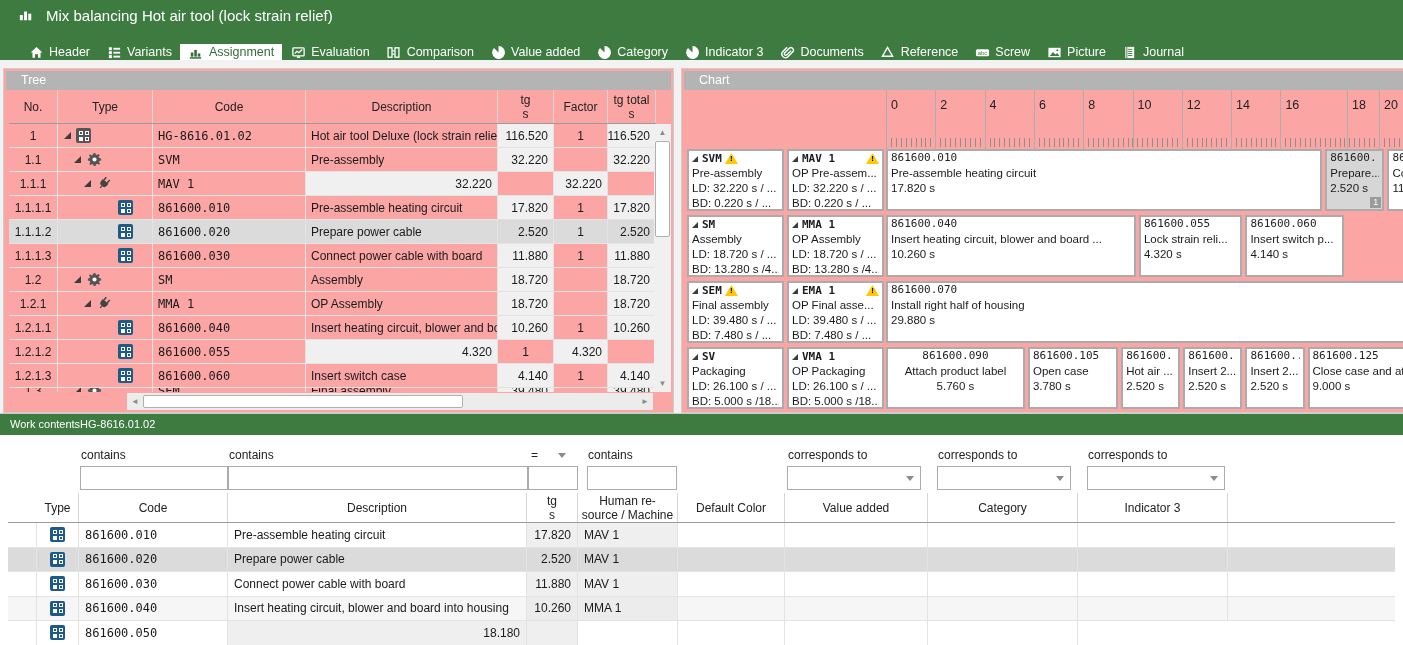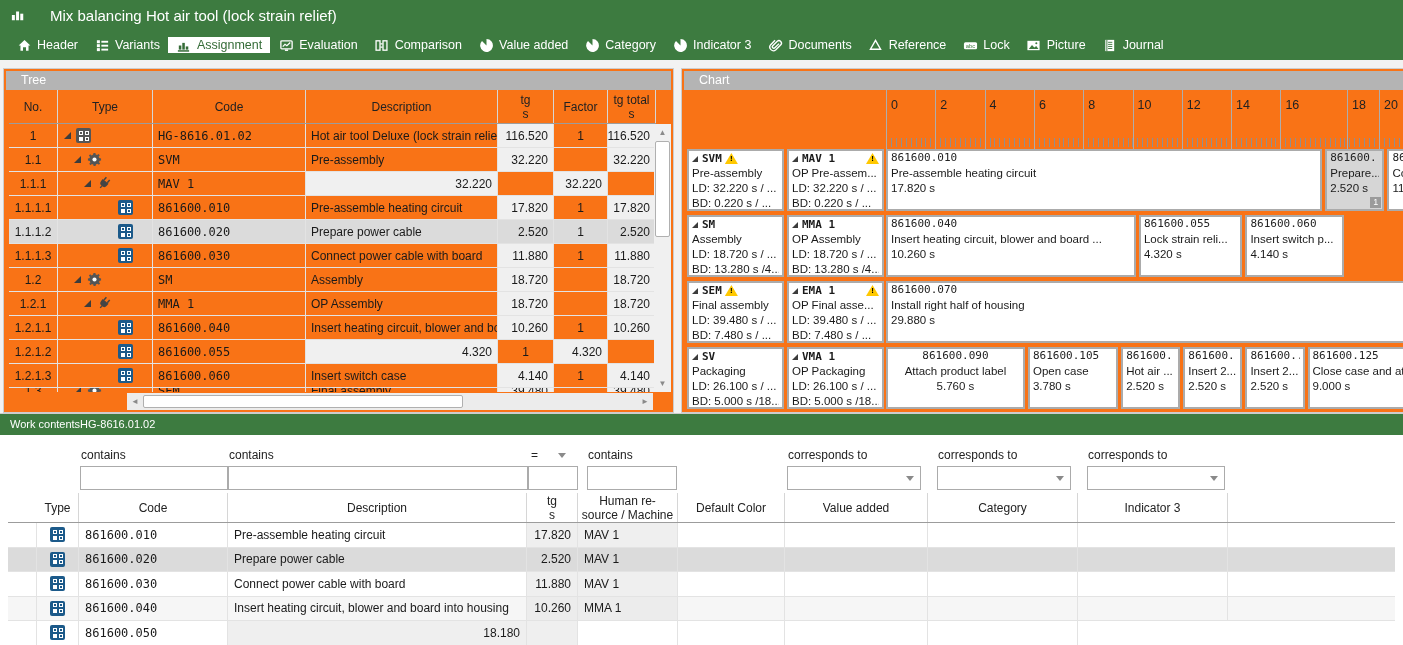--- a/index.html
+++ b/index.html
@@ -6,30 +6,30 @@
     --green:#3d7b40; --green-dark:#356c38; --hdr-gray:#b4b4b4; --sel:#dbdbdb;
     --b-strong:#9c9c9c; --b-med:#ababab; --b-light:#e3e3e3; --numbg:#f0f0f0;
   }
   *{box-sizing:border-box}
   html,body{margin:0;padding:0}
   body{width:1403px;height:645px;position:relative;overflow:hidden;background:#f2f2f2;
        font-family:"Liberation Sans",sans-serif;font-size:12px;color:#1a1a1a}
   .mono{font-family:"DejaVu Sans Mono",monospace}
 
   
-  .titlebar{height:30px;background:var(--green);color:#fff;display:flex;align-items:center;gap:24px;padding:0 10px;font-size:15px}
-  .tabbar{height:30px;background:var(--green);display:flex;align-items:center;padding-left:8px}
+  .titlebar{height:30px;background:var(--green);color:#fff;display:flex;align-items:center;gap:12px;padding:0 18px;font-size:15px}
+  .tabbar{height:30px;background:var(--green);display:flex;align-items:flex-end;padding-left:20px}
   .tab{display:flex;align-items:center;gap:5px;padding:0 8px;color:#fff;font-size:12.5px;white-space:nowrap}
   .tab.active{background:#fff;color:var(--green-dark);font-weight:400}
   .icn{display:inline-flex;width:16px;height:16px;align-items:center;justify-content:center;flex:none}
   .icn svg{width:15px;height:15px;display:block}
   .tbar-icn svg{width:14px;height:14px}
 
   
-  .panel{position:absolute;background:#f97316;border:1px solid #cdcdcd}
+  .panel{position:absolute;background:#fca5a5;border:1px solid #cdcdcd}
   .panel-tree{left:3px;top:68px;width:671px;height:345px}
   .panel-chart{left:681px;top:68px;width:722px;height:345px;border-right:none;overflow:hidden}
   .phdr{position:absolute;left:2px;right:2px;top:2px;height:19px;background:var(--hdr-gray);color:#fff;
         line-height:19px;padding-left:15px;font-size:12.5px}
   .panel-chart .phdr{right:0}
 
   
   .tree-head,.trow{display:grid;grid-template-columns:49px 95px 153px 192px 56px 54px 48px}
   .tree-head{position:absolute;left:5px;top:21px;height:34px;border-bottom:1px solid var(--b-strong)}
   .thc{display:flex;align-items:center;justify-content:center;text-align:center;border-right:1px solid #d6d6d6;color:#222}
@@ -216,21 +216,21 @@
       </span>
       <span class="tlbl">Reference</span>
     </div>
     <div class="tab">
       <span class="icn">
         <svg viewBox="0 0 16 16">
           <rect x="1" y="4.4" width="14" height="7.6" rx="1.6" fill="currentColor"></rect>
           <text x="8" y="10.4" font-size="6.2" text-anchor="middle" fill="#3d7b40" font-family="Liberation Sans,sans-serif">abc</text>
         </svg>
       </span>
-      <span class="tlbl">Lock</span>
+      <span class="tlbl">Screw</span>
     </div>
     <div class="tab">
       <span class="icn">
         <svg viewBox="0 0 16 16">
           <rect x="1.5" y="3" width="13" height="10" fill="currentColor"></rect>
           <path d="M3 11.6 6.4 7.4l2.5 2.6 2-1.6 2.4 3.2z" fill="#3d7b40"></path>
           <circle cx="11" cy="5.6" r="1.1" fill="#3d7b40"></circle>
         </svg>
       </span>
       <span class="tlbl">Picture</span>

